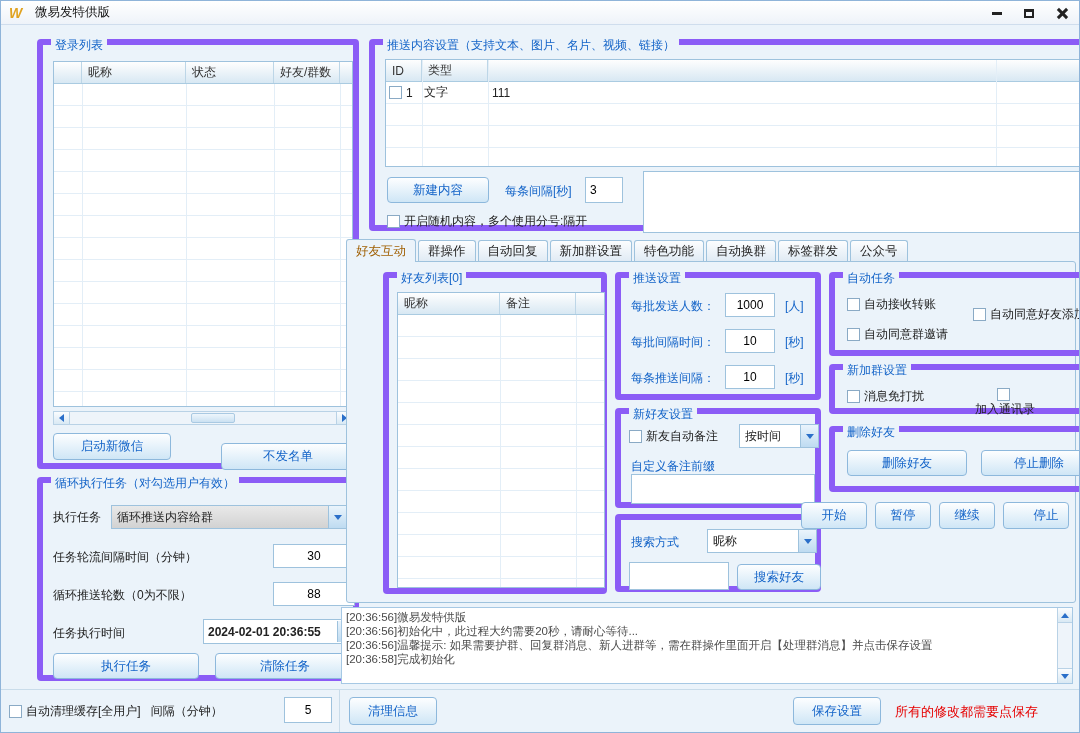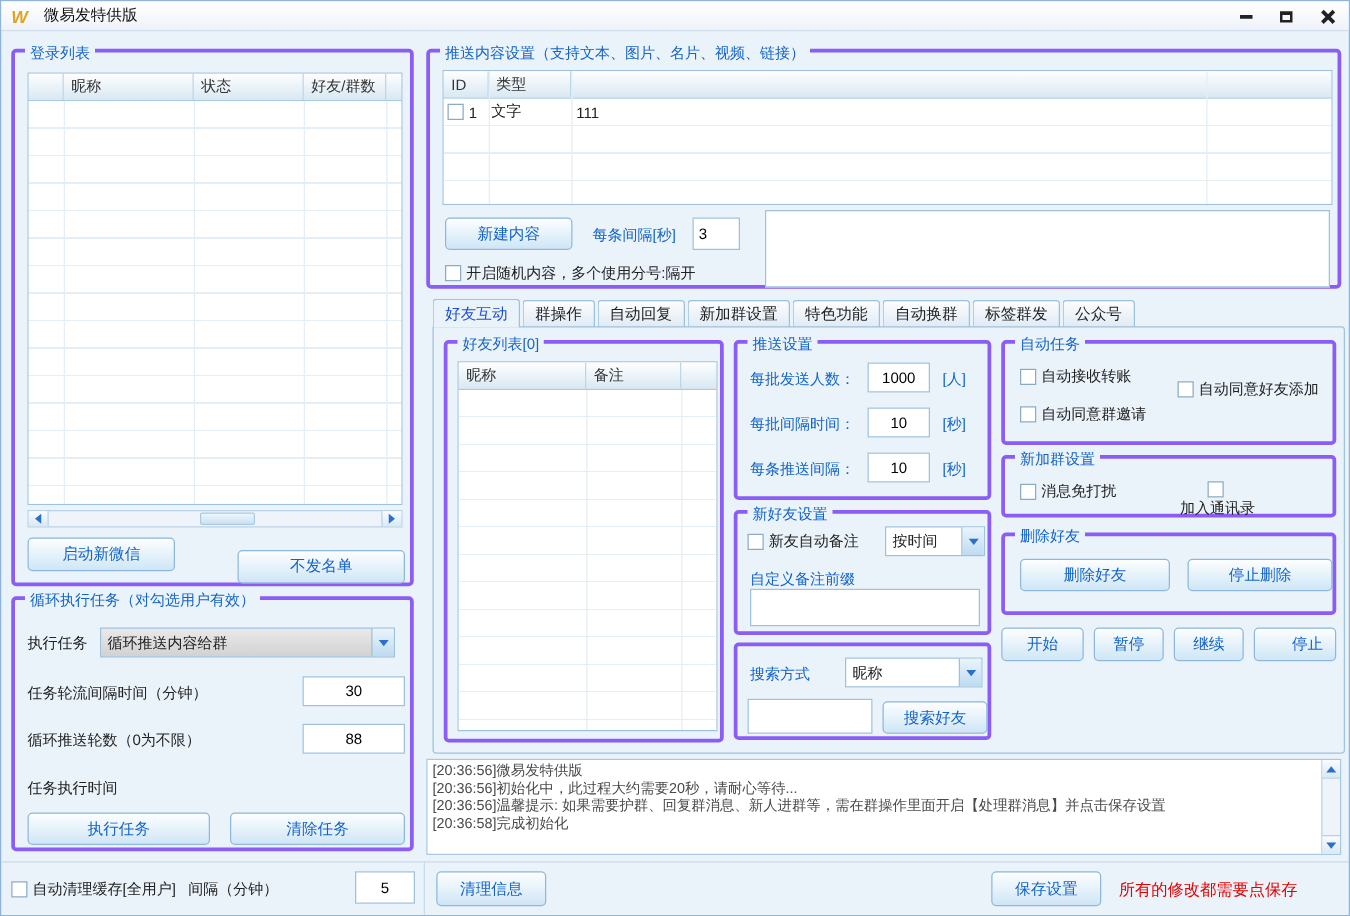--- a/index.html
+++ b/index.html
@@ -20,21 +20,21 @@
   .app-title{margin-left:8px;font-size:12.5px;color:#111;}
   .win-controls{position:absolute;right:10px;top:0;height:24px;display:flex;align-items:center;gap:16px;}
   .wc{width:16px;height:16px;display:flex;align-items:center;justify-content:center;cursor:pointer;}
   .ic-min{width:10px;height:3px;background:#222;}
   .ic-max{width:10px;height:9px;border:2px solid #222;border-top-width:3px;}
   .ic-close{position:relative;width:11px;height:11px;}
   .ic-close:before,.ic-close:after{content:"";position:absolute;left:5px;top:-1px;width:3px;height:13px;background:#222;}
   .ic-close:before{transform:rotate(45deg);}
   .ic-close:after{transform:rotate(-45deg);}
   
-  .gb{position:absolute;border:3px solid #8b5cf6;border-radius:4px;}
+  .gb{position:absolute;border:6px solid #8b5cf6;border-radius:4px;margin-left:28px;}
   .gb>.legend{position:absolute;top:-8px;left:8px;background:#ebf3fa;padding:0 4px;
     color:#1464c8;font-size:12px;white-space:nowrap;}
   .blue{color:#1464c8;}
   
   .tbl{position:absolute;border:1px solid #9ec2dd;background:#fff;}
   .tbl-head{position:absolute;left:0;top:0;right:0;height:22px;
     background:linear-gradient(#fefefe,#d8e8f3);border-bottom:1px solid #aacbe1;
     display:flex;align-items:center;color:#333;}
   .tbl-head .hc{height:100%;display:flex;align-items:center;padding-left:6px;border-right:1px solid #bdd6e7;}
   .tbl-body{position:absolute;left:0;top:22px;right:0;bottom:0;
@@ -70,21 +70,21 @@
   .vscroll{position:absolute;width:15px;top:0;bottom:0;right:0;background:#eef4fa;border-left:1px solid #b9d2e6;}
   .vscroll .sbtn{position:absolute;left:0;right:0;height:15px;background:linear-gradient(#fafcfe,#d9e9f4);
     display:flex;align-items:center;justify-content:center;}
   .vscroll .sbtn.up{top:0;border-bottom:1px solid #b9d2e6;}
   .vscroll .sbtn.down{bottom:0;border-top:1px solid #b9d2e6;}
   
   .tabstrip{position:absolute;left:345px;top:238px;height:23px;display:flex;align-items:flex-end;}
   .tab{height:22px;display:flex;align-items:center;padding:0 9px;
     background:linear-gradient(#fcfdfe,#dfeaf4);border:1px solid #9ec2dd;border-bottom:none;
     border-radius:3px 3px 0 0;margin-right:2px;color:#222;cursor:pointer;font-size:12.5px;}
-  .tab.active{height:23px;background:#ebf3fa;color:#1d4ed8;position:relative;z-index:2;}
+  .tab.active{height:23px;background:#ebf3fa;color:#a16207;position:relative;z-index:2;}
   .tabpanel{position:absolute;left:345px;top:260px;width:730px;height:342px;
     background:#ebf3fa;border:1px solid #9ec2dd;border-radius:0 3px 3px 3px;}
   
   .logbox{position:absolute;left:340px;top:606px;width:732px;height:77px;background:#fff;
     border:1px solid #a6c8e4;}
   .loglines{position:absolute;left:4px;top:2px;right:18px;bottom:2px;overflow:hidden;
     color:#4a4a4a;font-size:11.5px;line-height:14px;white-space:nowrap;}
   
   .footer-sep{position:absolute;left:0;top:688px;width:1080px;height:1px;background:#c9dcea;}
   .footer-vsep{position:absolute;left:338px;top:688px;width:1px;height:45px;background:#c9dcea;}
@@ -150,20 +150,27 @@
     <span>循环推送内容给群</span>
     <span class="ddbtn">
         <span class="tri-down"></span>
       </span>
   </div>
   <span class="lbl" style="position:absolute;left:10px;top:66px;">任务轮流间隔时间（分钟）</span>
   <input class="inp center" style="position: absolute; left: 230px; top: 61px; width: 82px; height: 24px;" value="30">
   <span class="lbl" style="position:absolute;left:10px;top:104px;">循环推送轮数（0为不限）</span>
   <input class="inp center" style="position: absolute; left: 230px; top: 99px; width: 82px; height: 24px;" value="88">
   <span class="lbl" style="position:absolute;left:10px;top:142px;">任务执行时间</span>
+  <div style="position:absolute;left:160px;top:136px;width:154px;height:25px;background:#fff;border:1px solid #9ec2dd;display:flex;align-items:center;padding-left:4px;font-weight:bold;">
+    <span>2024-02-01 20:36:55</span>
+    <span class="spinbtn">
+      <span class="tri-up"></span>
+      <span class="tri-down"></span>
+    </span>
+  </div>
   <div class="btn" style="position:absolute;left:10px;top:170px;width:146px;height:26px;">执行任务</div>
   <div class="btn" style="position:absolute;left:172px;top:170px;width:140px;height:26px;">清除任务</div>
 </div>
 
 <div class="gb" style="left:340px;top:38px;width:732px;height:192px;padding-left:20px;">
   <span class="legend">推送内容设置（支持文本、图片、名片、视频、链接）</span>
   <div class="tbl" style="left:10px;top:14px;width:712px;height:108px;">
     <div class="tbl-head">
       <div class="hc" style="width:36px;">ID</div>
       <div class="hc" style="width:66px;">类型</div>

